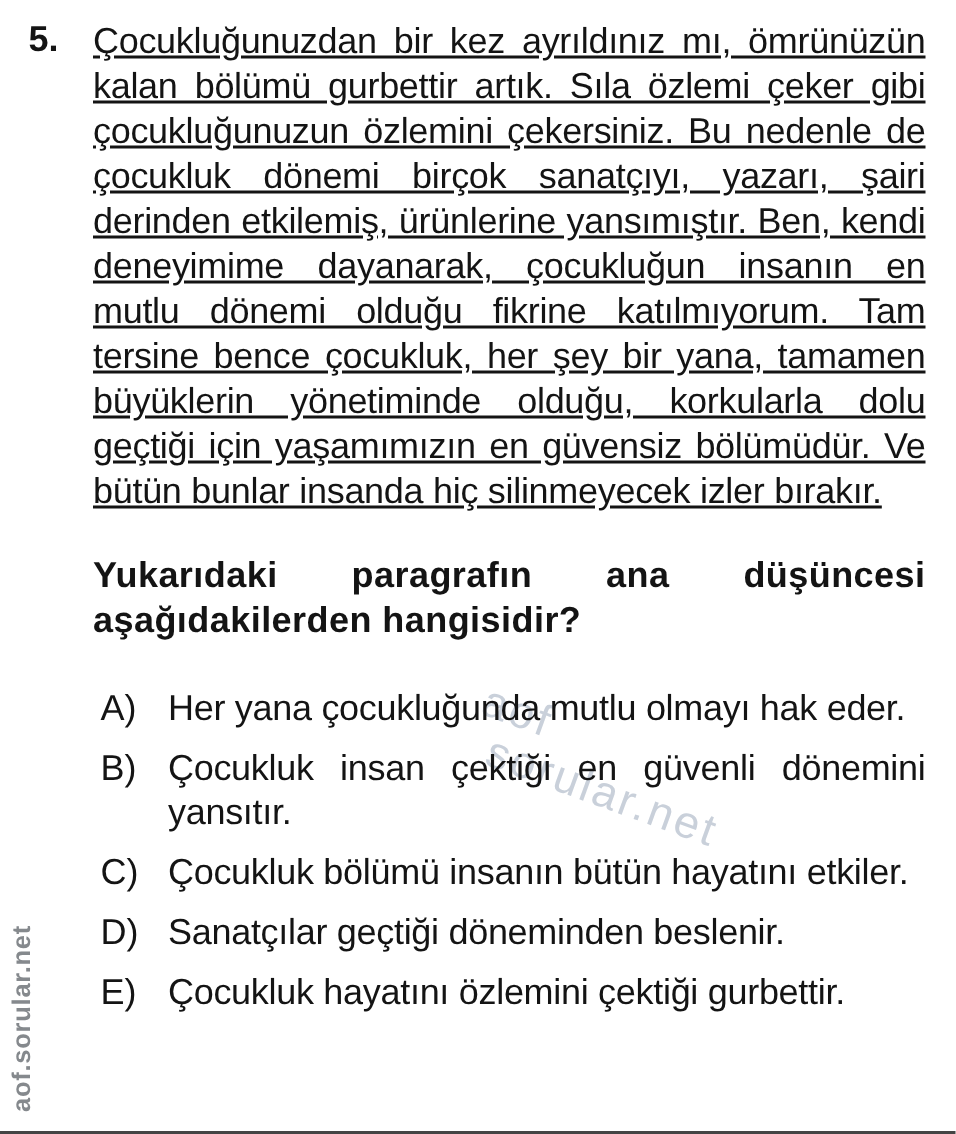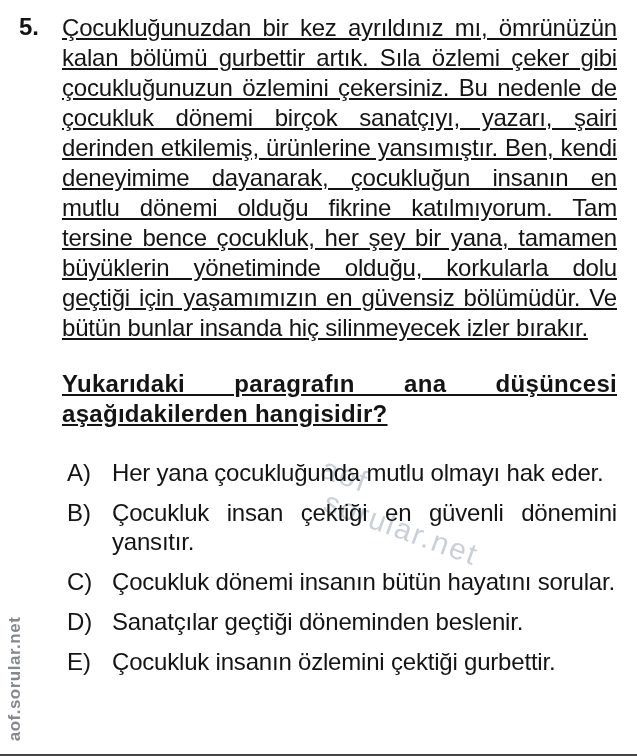--- a/index.html
+++ b/index.html
@@ -48,21 +48,20 @@
     letter-spacing: -0.2px;
     text-decoration: underline;
   }
   .prompt {
     margin: 26px 0 0 0;
     font-size: 24px;
     font-weight: bold;
     line-height: 30px;
     text-align: justify;
     letter-spacing: 0.3px;
-    text-decoration: underline;
   }
   .options {
     margin-top: 29px;
     display: flex;
     flex-direction: column;
     gap: 11px;
   }
   .option {
     display: flex;
     font-size: 24px;
@@ -147,28 +146,28 @@
       <div class="option">
         <span class="letter">A)</span>
         <span class="text">Her yana çocukluğunda mutlu olmayı hak eder.</span>
       </div>
       <div class="option">
         <span class="letter">B)</span>
         <span class="text">Çocukluk insan çektiği en güvenli dönemini yansıtır.</span>
       </div>
       <div class="option">
         <span class="letter">C)</span>
-        <span class="text">Çocukluk dönemi insanın bütün hayatını sorular.</span>
+        <span class="text">Çocukluk bölümü insanın bütün hayatını etkiler.</span>
       </div>
       <div class="option">
         <span class="letter">D)</span>
         <span class="text">Sanatçılar geçtiği döneminden beslenir.</span>
       </div>
       <div class="option">
         <span class="letter">E)</span>
-        <span class="text">Çocukluk insanın özlemini çektiği gurbettir.</span>
+        <span class="text">Çocukluk hayatını özlemini çektiği gurbettir.</span>
       </div>
     </div>
   </div>
 
   <div class="bottom-rule"></div>
 
 </div>
 
 </body></html>

